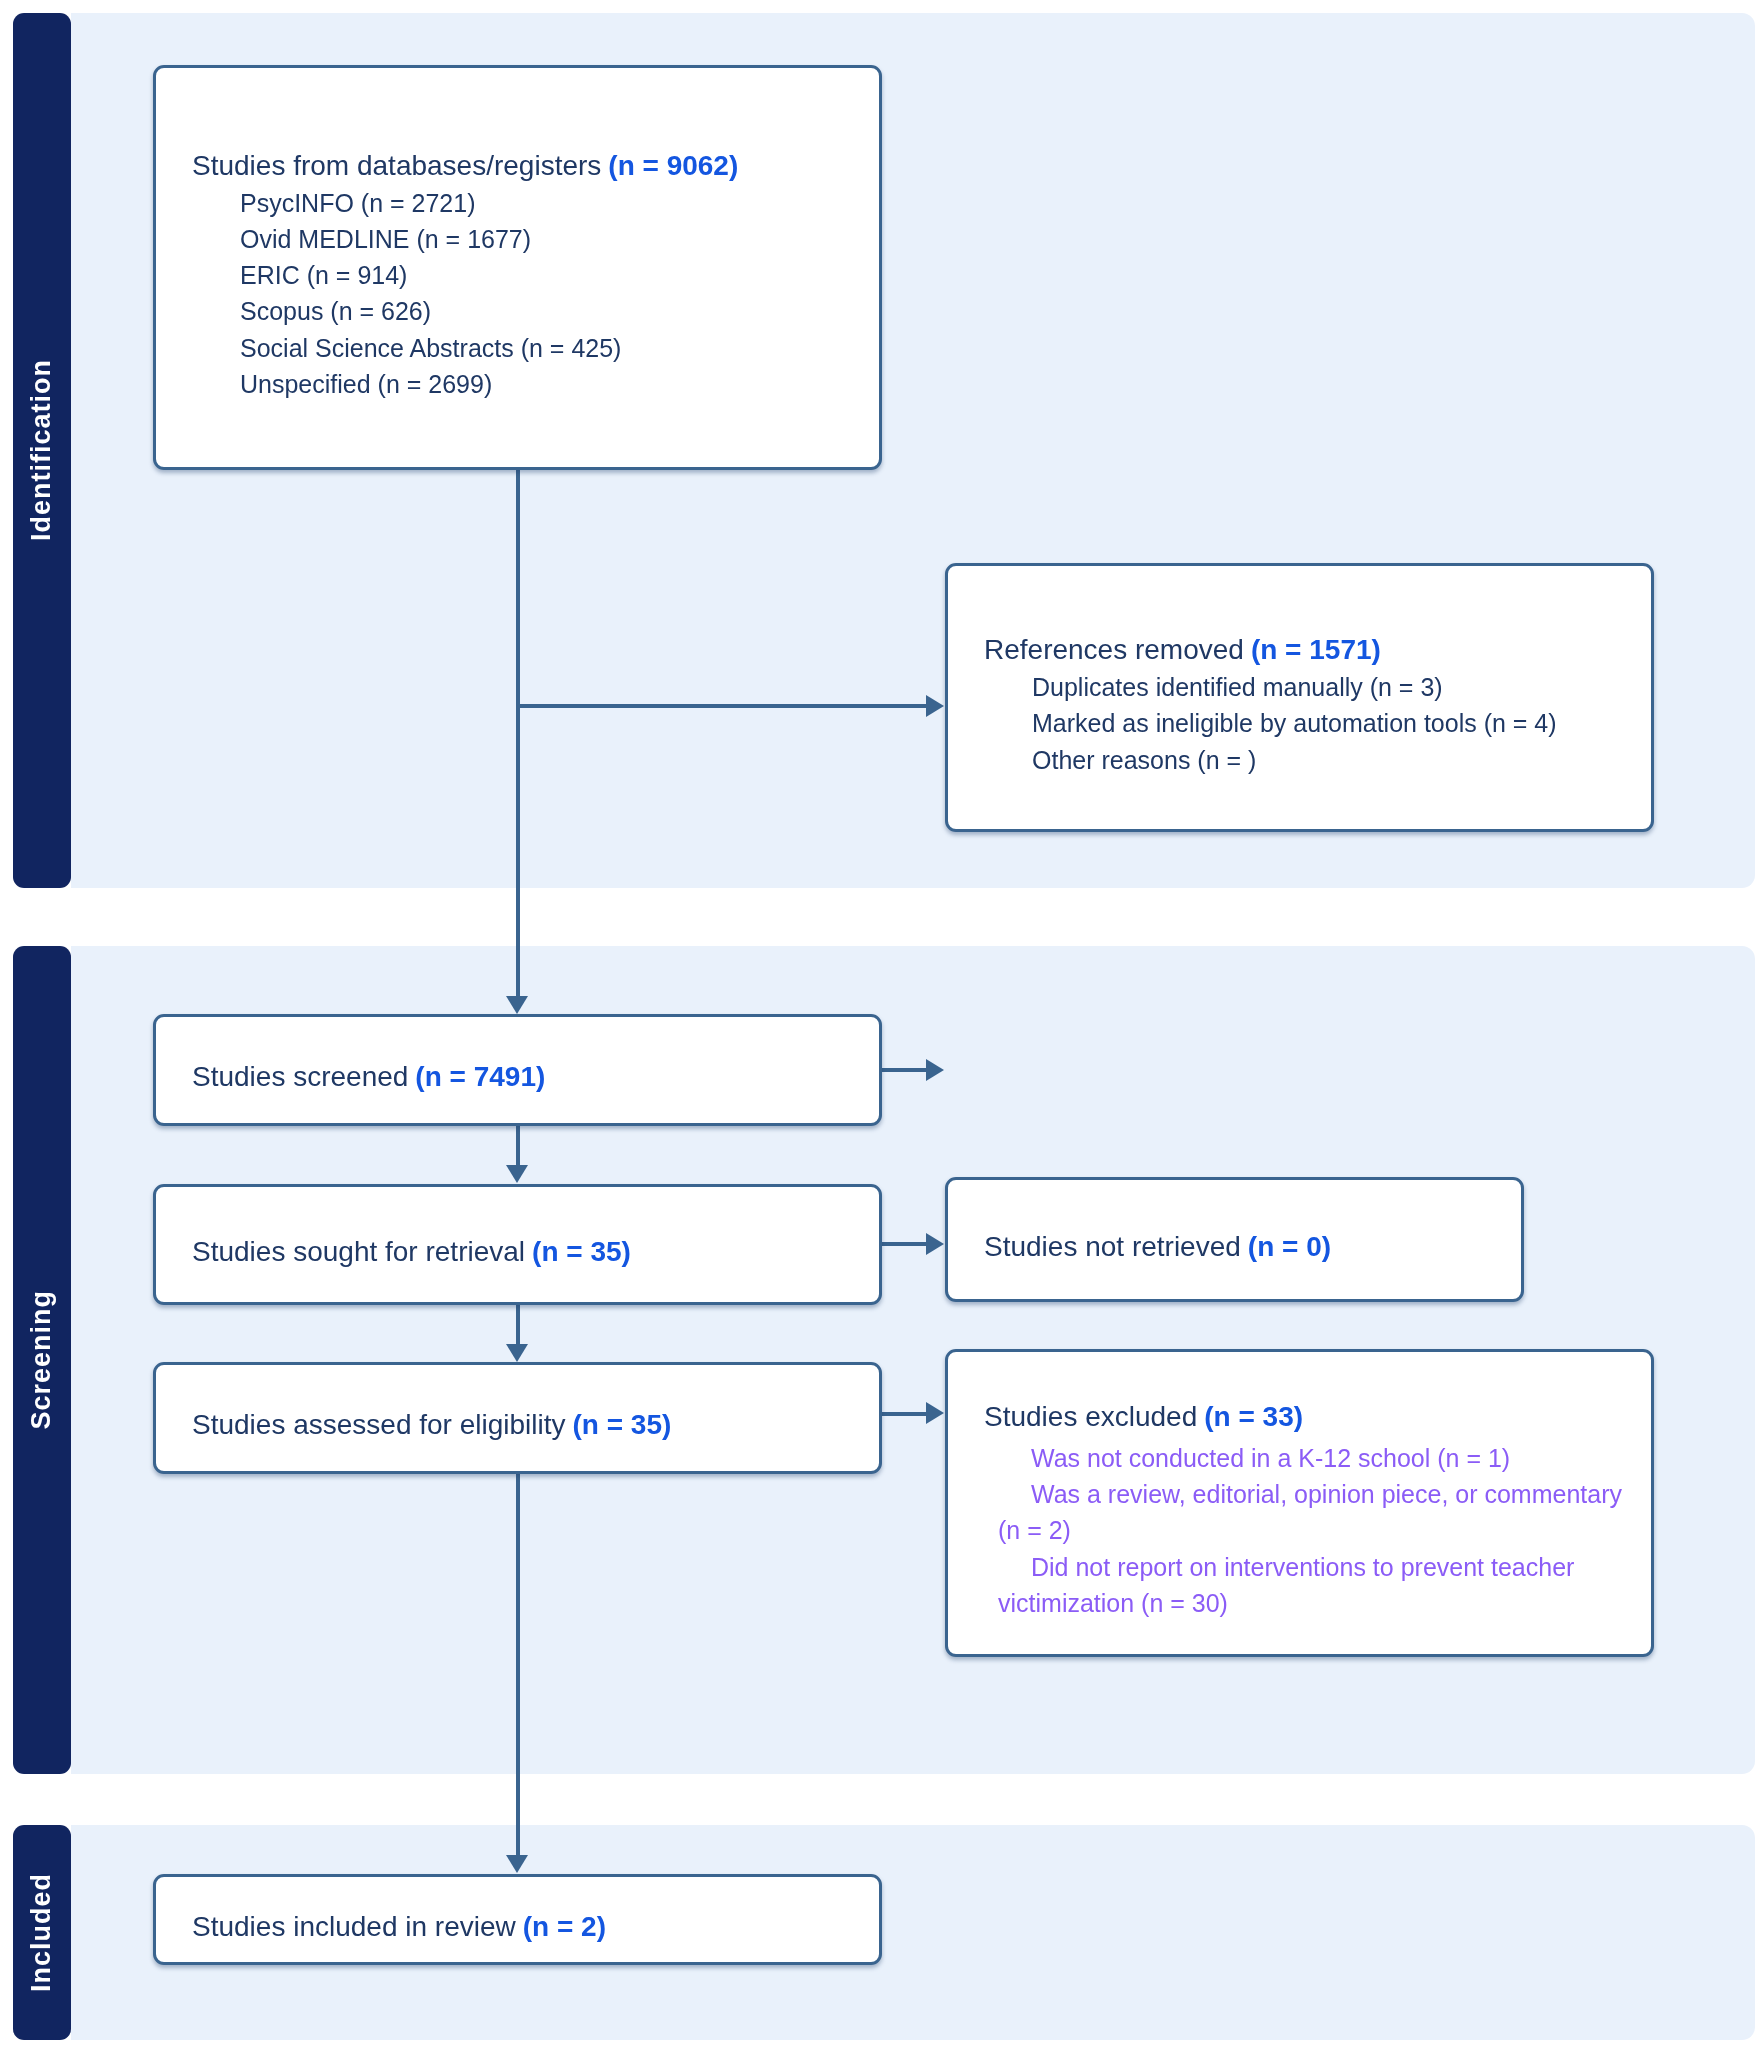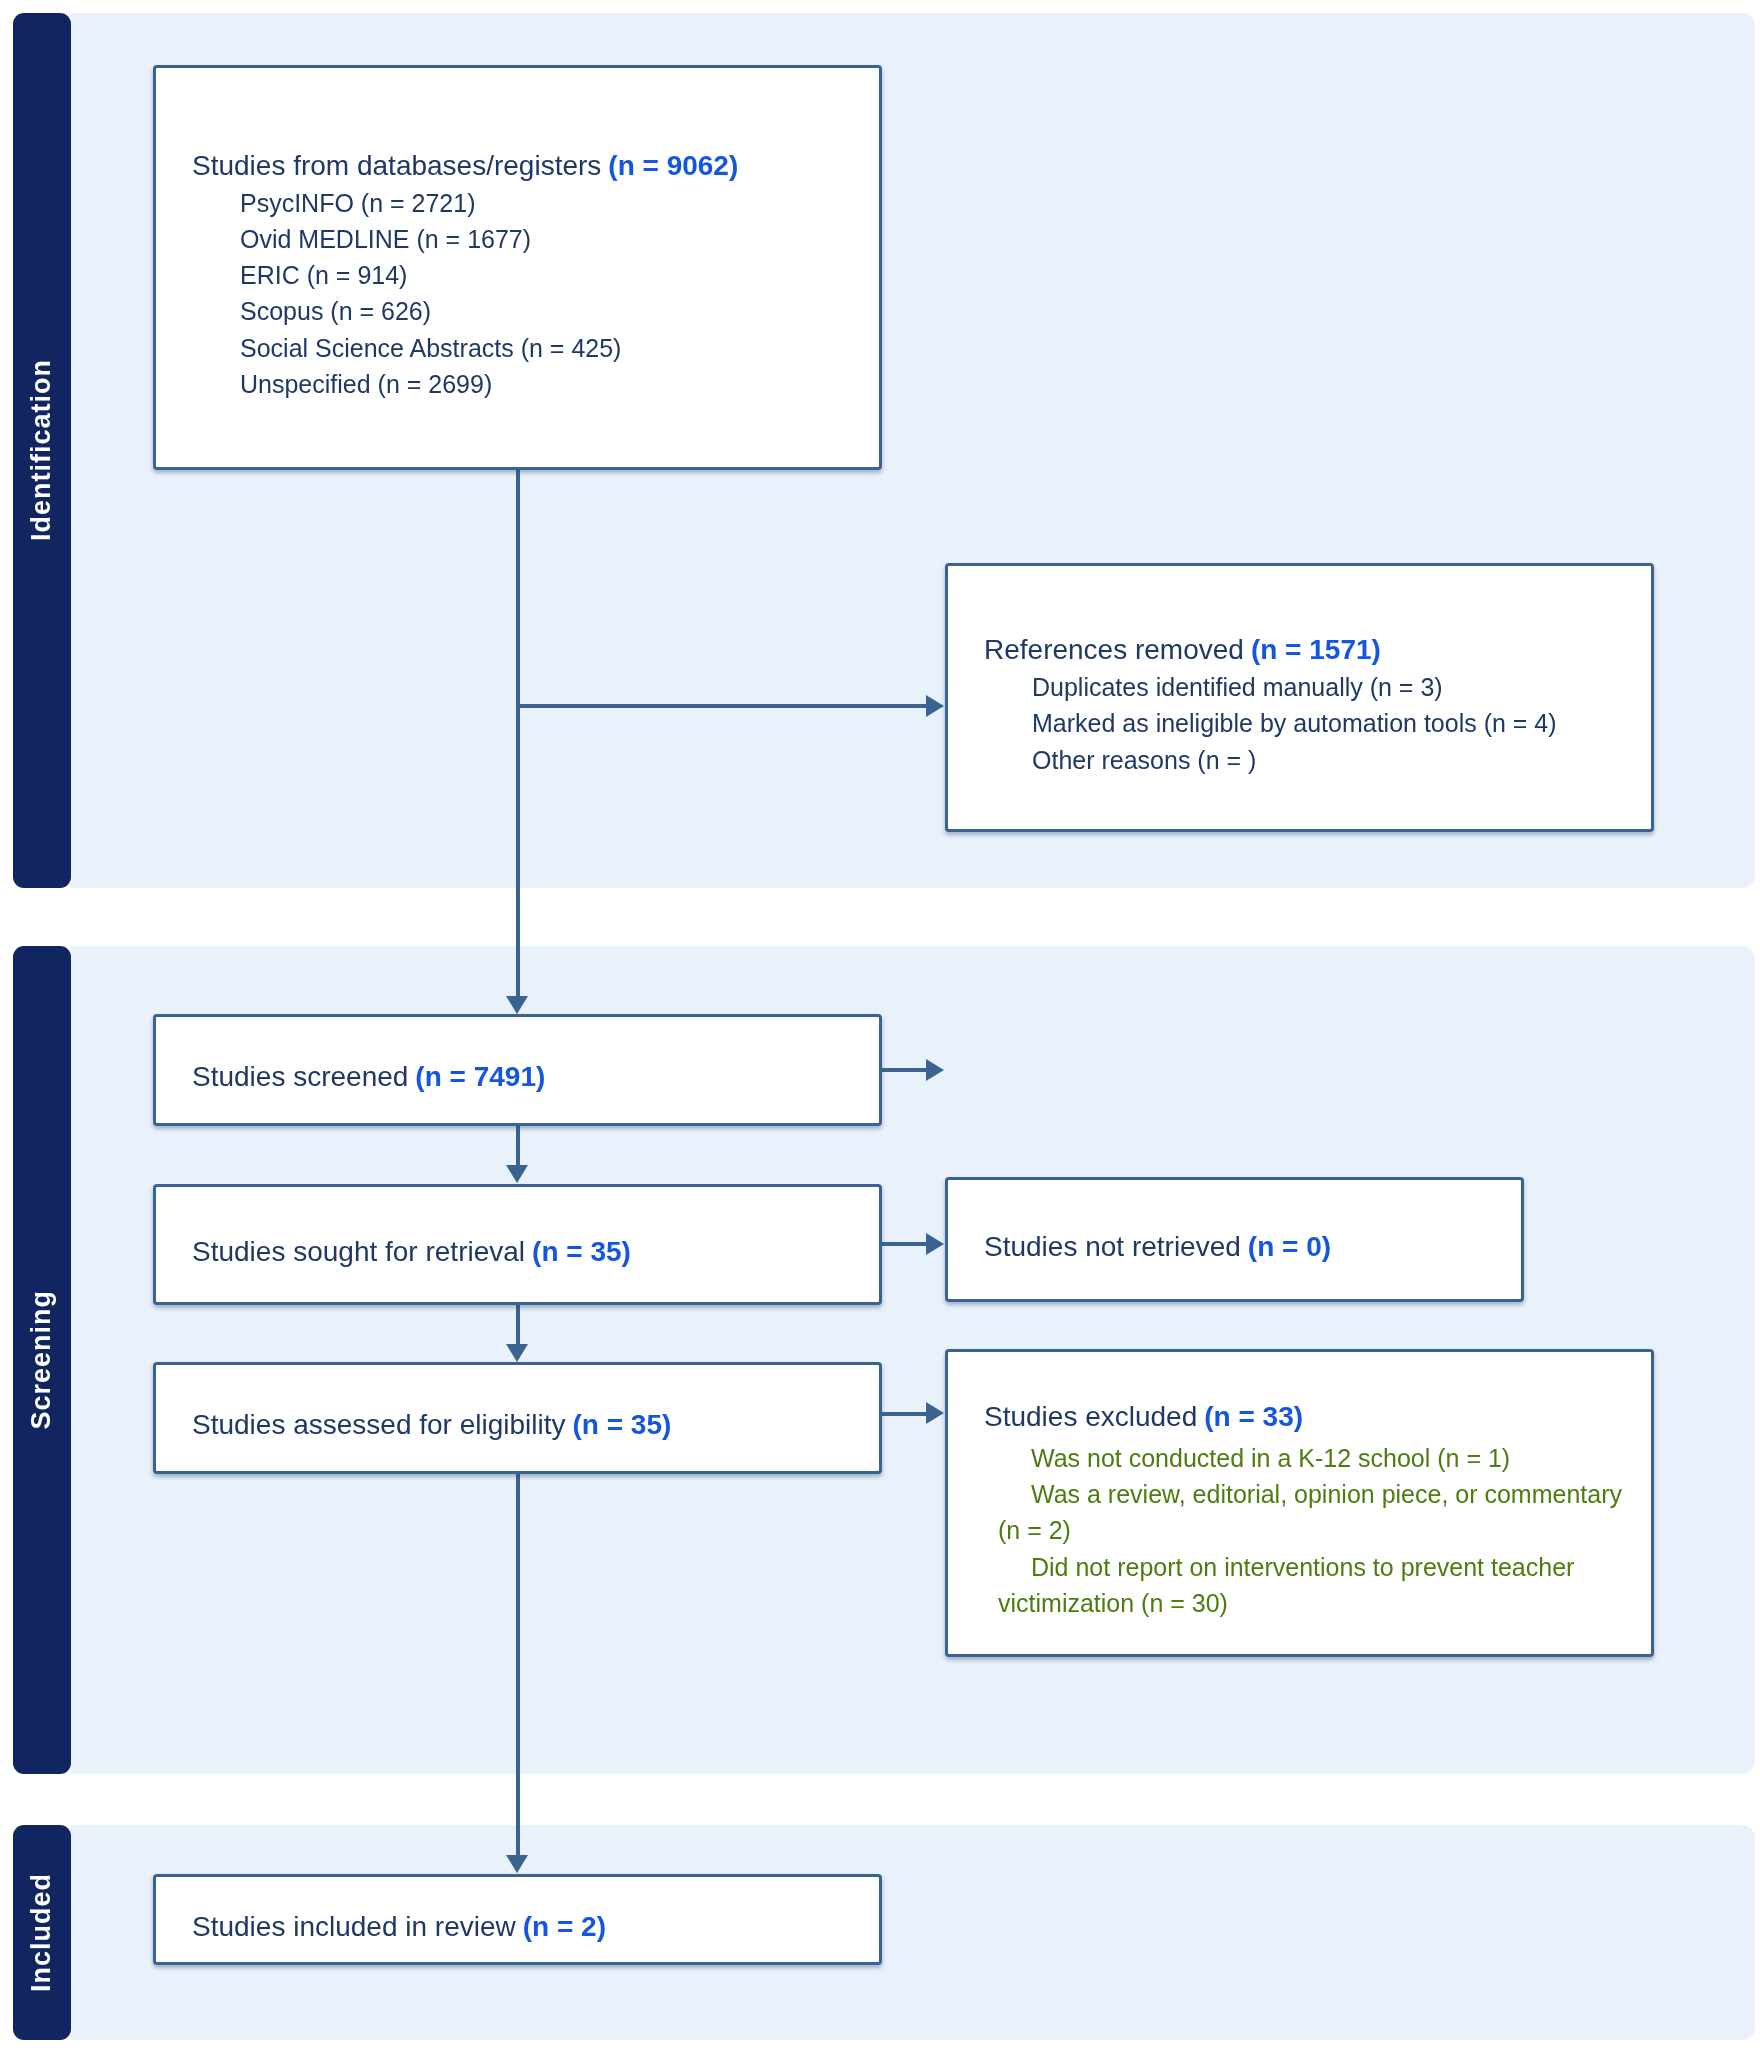--- a/index.html
+++ b/index.html
@@ -32,30 +32,30 @@
     font-size:27px;
     font-weight:700;
     letter-spacing:1px;
     white-space:nowrap;
   }
   
   .box{
     position:absolute;
     background:#ffffff;
     border:3px solid #3A648F;
-    border-radius:4px;
+    border-radius:11px;
     box-shadow:0 3px 4px rgba(28,61,102,0.35);
     box-sizing:border-box;
     display:flex;flex-direction:column;justify-content:center;
     padding:24px 20px 10px 36px;
   }
   .title{font-size:28px;font-weight:500;line-height:1.35;color:#1F3864;}
   .n{color:#1456E0;font-weight:700;margin-left:7px;}
   .sub{font-size:25px;line-height:1.45;padding-left:48px;color:#1F3864;}
-  .reason{font-size:25px;line-height:1.45;color:#4d7c0f;margin-left:14px;text-indent:33px;}
+  .reason{font-size:25px;line-height:1.45;color:#8b5cf6;margin-left:14px;text-indent:33px;}
   .box.top-align{justify-content:flex-start;padding-top:46px;}
   .title-gap{margin-bottom:4px;}
   
   .vline{position:absolute;width:4px;background:#3A648F;}
   .hline{position:absolute;height:4px;background:#3A648F;}
   .head-down{
     position:absolute;width:0;height:0;
     border-left:11.6px solid transparent;
     border-right:11.6px solid transparent;
     border-top:18.6px solid #3A648F;

